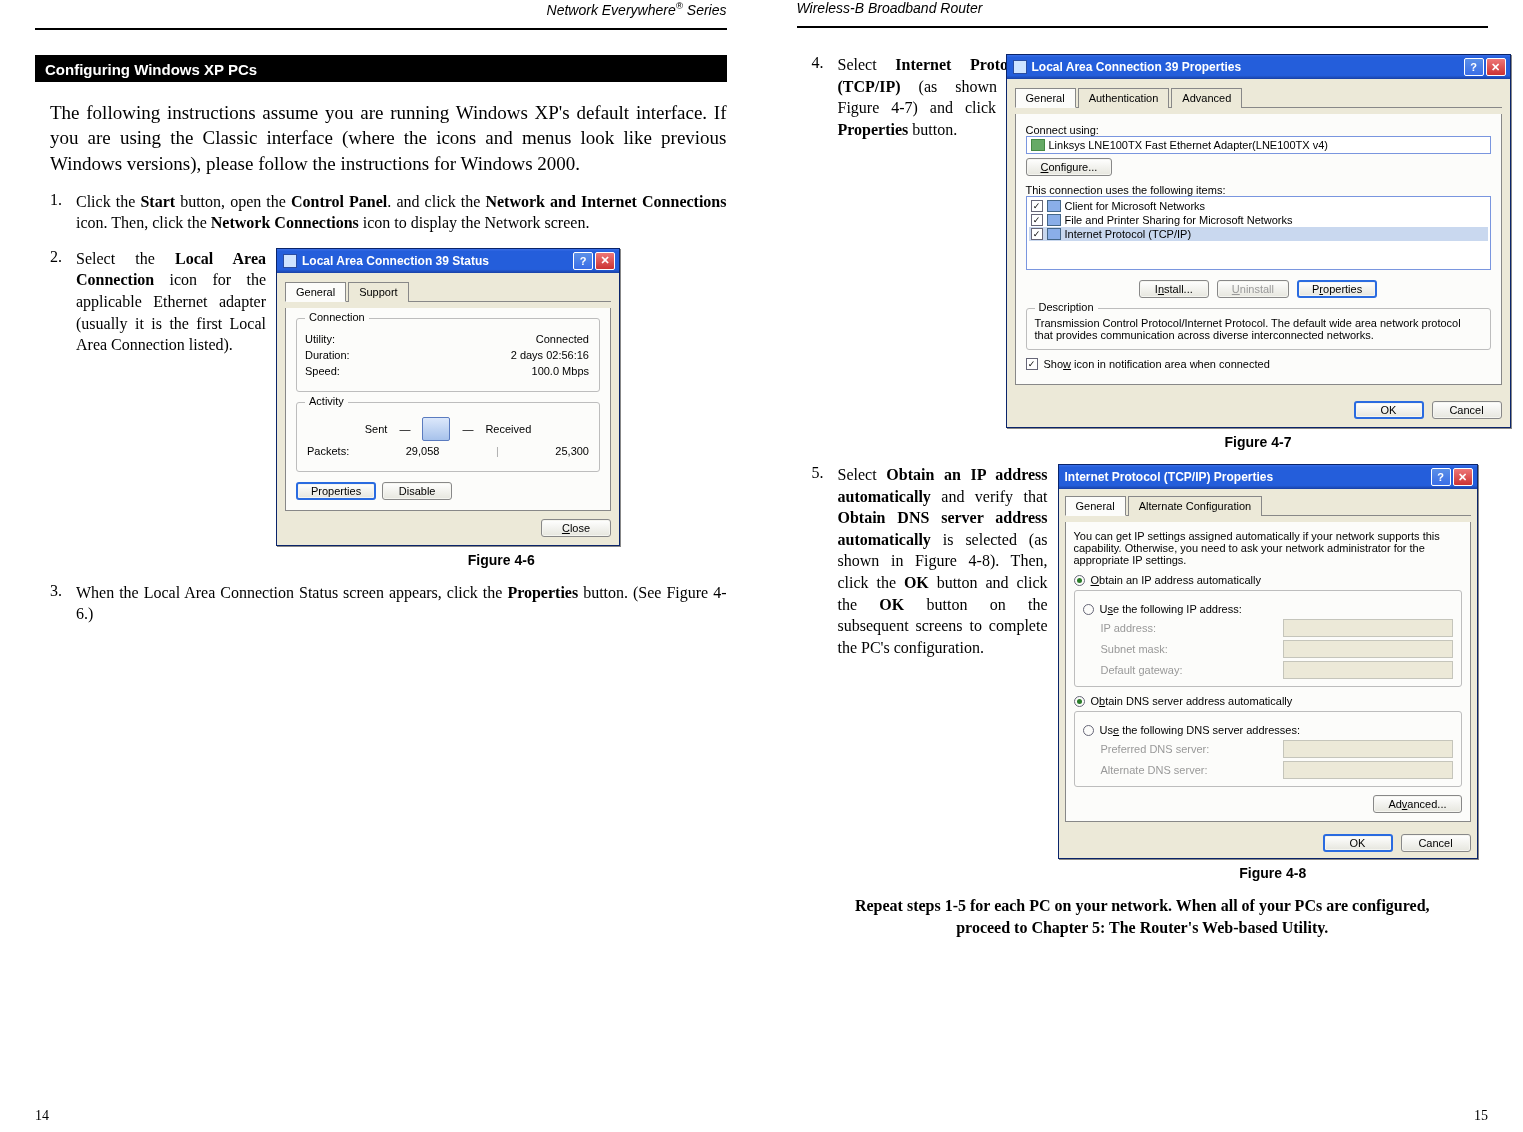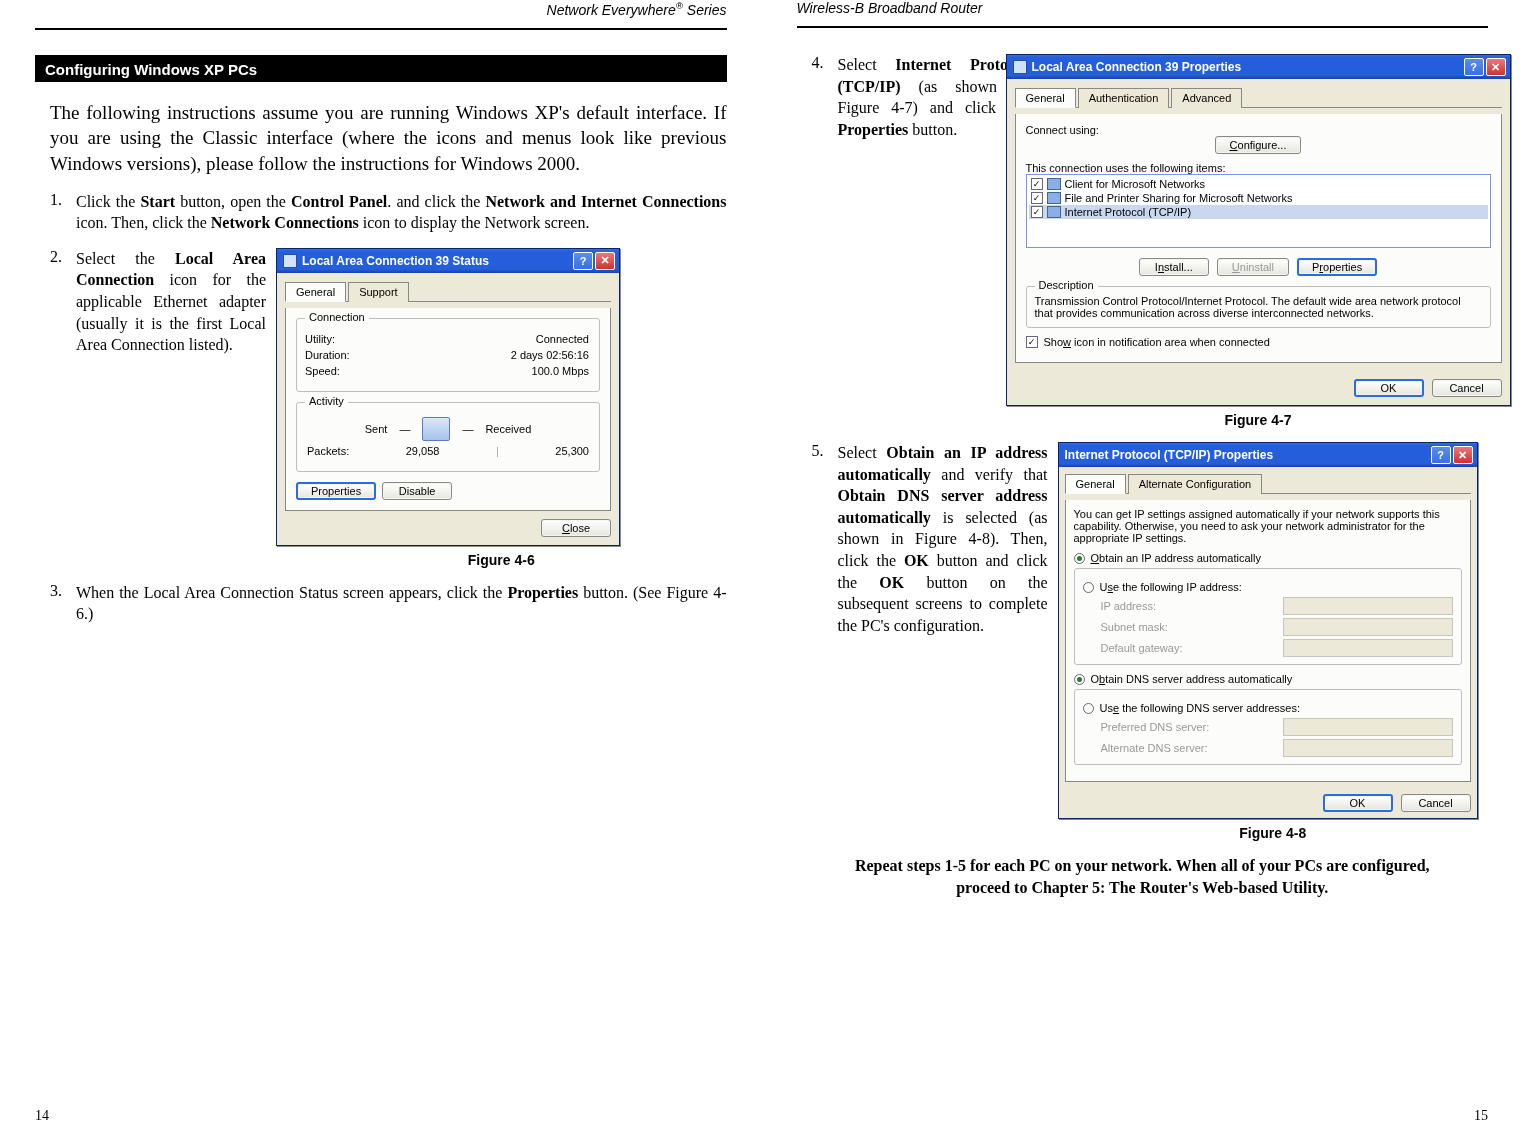--- a/index.html
+++ b/index.html
@@ -263,21 +263,25 @@
                 </div>
               </div>
               <div class="xp-body">
                 <div class="xp-tabs">
                   <div class="xp-tab active">General</div>
                   <div class="xp-tab">Authentication</div>
                   <div class="xp-tab">Advanced</div>
                 </div>
                 <div class="xp-tabpanel" style="background:#fcfcfa;">
                   <div class="small">Connect using:</div>
-                  <div style="display:flex; justify-content:center; margin-bottom:8px;">
+                  <div class="lb-white">
+                    <span class="mini-icon nic"></span>
+                    <span>Linksys LNE100TX Fast Ethernet Adapter(LNE100TX v4)</span>
+                  </div>
+                  <div style="display:flex; justify-content:flex-start; margin-bottom:8px;">
                     <button class="xp-btn"><span class="underline-a">C</span>onfigure...</button>
                   </div>
                   <div class="small">This connection uses the following items:</div>
                   <div class="xp-listbox">
                     <div class="xp-listitem">
                       <span class="chk">✓</span>
                       <span class="mini-icon"></span>
                       <span>Client for Microsoft Networks</span>
                     </div>
                     <div class="xp-listitem">
@@ -378,20 +382,23 @@
                     </div>
                     <div class="ip-row">
                         <span class="ip-label label-muted">Preferred DNS server:</span>
                         <span class="ip-field short"></span>
                       </div>
                     <div class="ip-row">
                         <span class="ip-label label-muted">Alternate DNS server:</span>
                         <span class="ip-field short"></span>
                       </div>
                   </div>
+                  <div style="display:flex; justify-content:flex-end;">
+                    <button class="xp-btn">Ad<span class="underline-a">v</span>anced...</button>
+                  </div>
                 </div>
               </div>
               <div class="btnbar-right" style="padding:6px;">
                 <button class="xp-btn default">OK</button>
                 <button class="xp-btn">Cancel</button>
               </div>
             </div>
             <div class="fig-caption">Figure 4-8</div>
           </div>
         </div>

